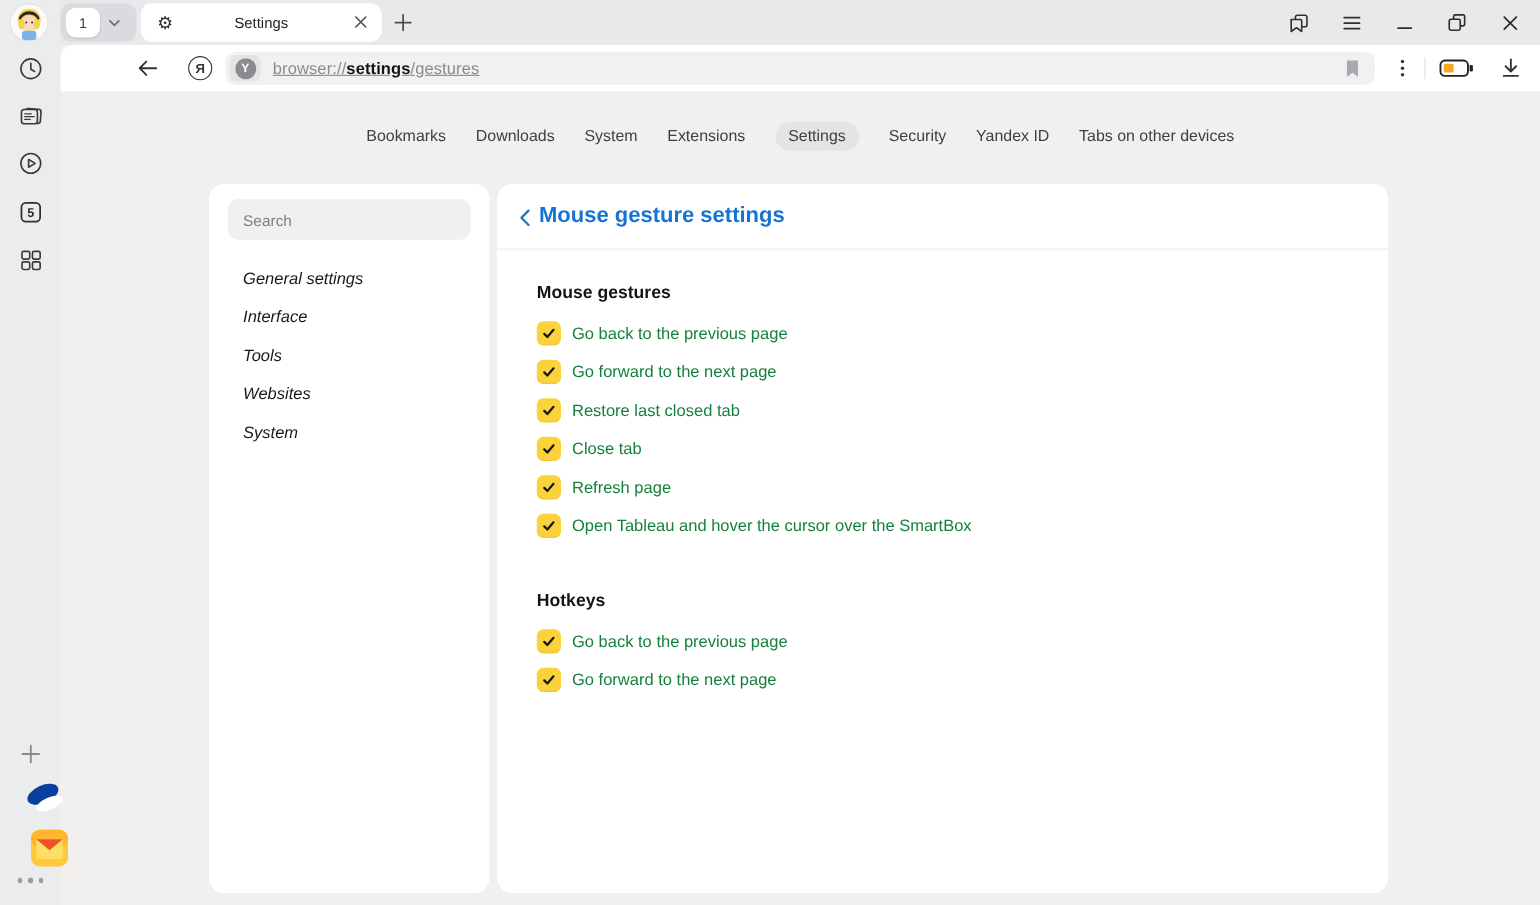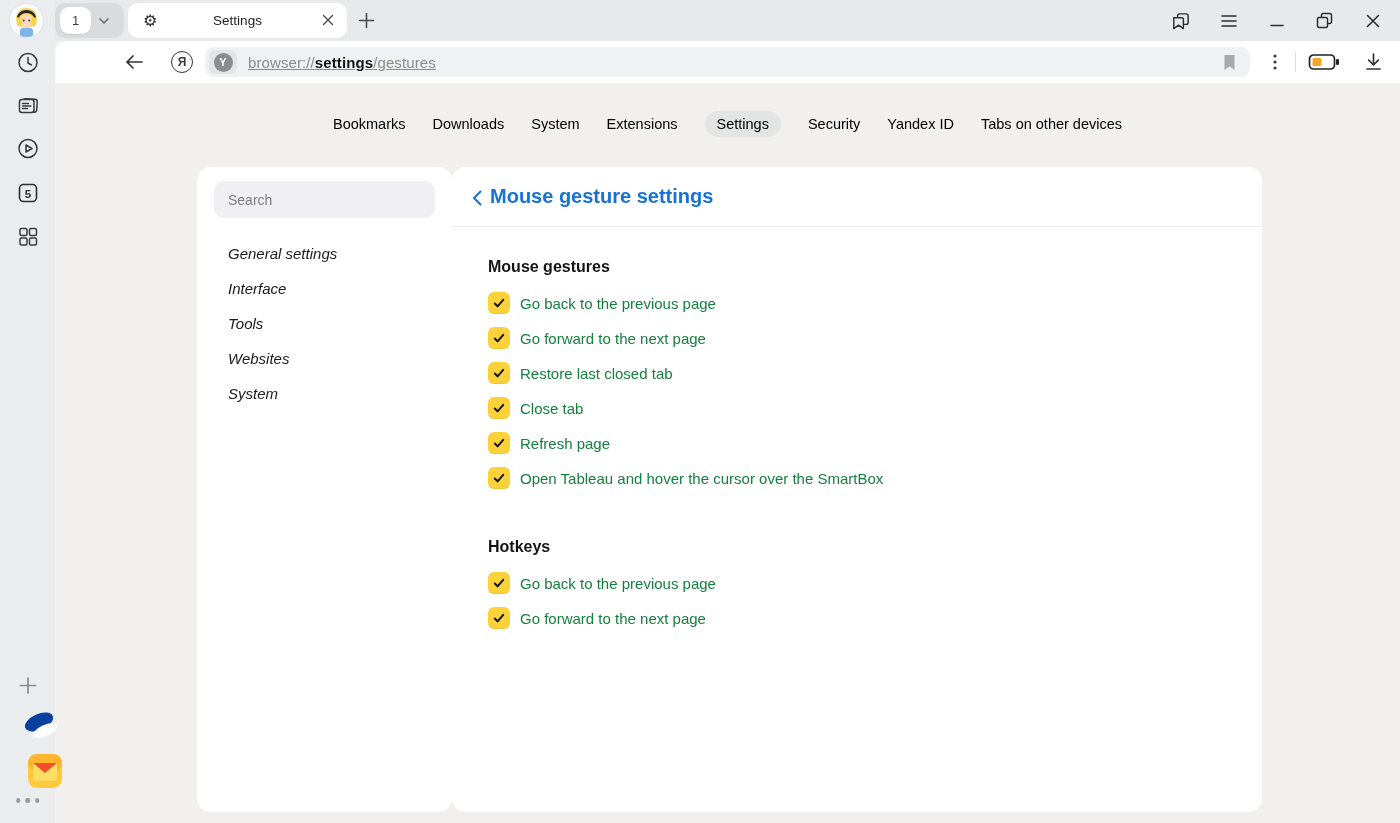--- a/index.html
+++ b/index.html
@@ -62,26 +62,26 @@
                         background:#fff; border-radius:50%; transform:rotate(-24deg); }
   .app-browser::before { content:""; position:absolute; left:-4px; top:2px; width:30px; height:16px;
                          background:#0a3f9e; border-radius:50%; transform:rotate(-24deg); }
   .rail-dots { display:flex; gap:5px; }
   .rail-dots i { width:4.5px; height:4.5px; border-radius:50%; background:#9b9b9b; }
 
   
   .page { position:absolute; left:55px; top:83px; width:1345px; height:740px; background:#f1f0ee; }
 
   .page-nav { position:absolute; top:28px; left:0; width:100%; display:flex; justify-content:center;
-              align-items:center; gap:27px; font-size:14.5px; color:#000000; }
+              align-items:center; gap:27px; font-size:14.5px; color:#404040; }
   .page-nav .nav-item { padding:5px 0; cursor:default; }
   .page-nav .nav-item.active { background:#e3e4e4; border-radius:15px; padding:5px 12px; }
 
   .card { position:absolute; background:#fff; border-radius:14px; top:84px; height:645px; }
-  .sidebar-card { left:142px; width:255px; }
+  .sidebar-card { left:135px; width:255px; }
   .main-card { left:397px; width:810px; }
 
   .search-input { position:absolute; left:17px; top:14px; width:221px; height:37px; background:#f0f0f2;
                   border:none; border-radius:10px; padding:0 14px; font-size:14px;
                   font-family:"Liberation Sans",sans-serif; color:#1c1c1c; outline:none; }
   .search-input::placeholder { color:#7e7e7e; }
 
   .settings-list { position:absolute; left:31px; top:75px; list-style:none;font-style:italic; }
   .settings-list li { height:24px; line-height:24px; margin-bottom:11px; font-size:15px; color:#1a1a1a; cursor:default; }
 

